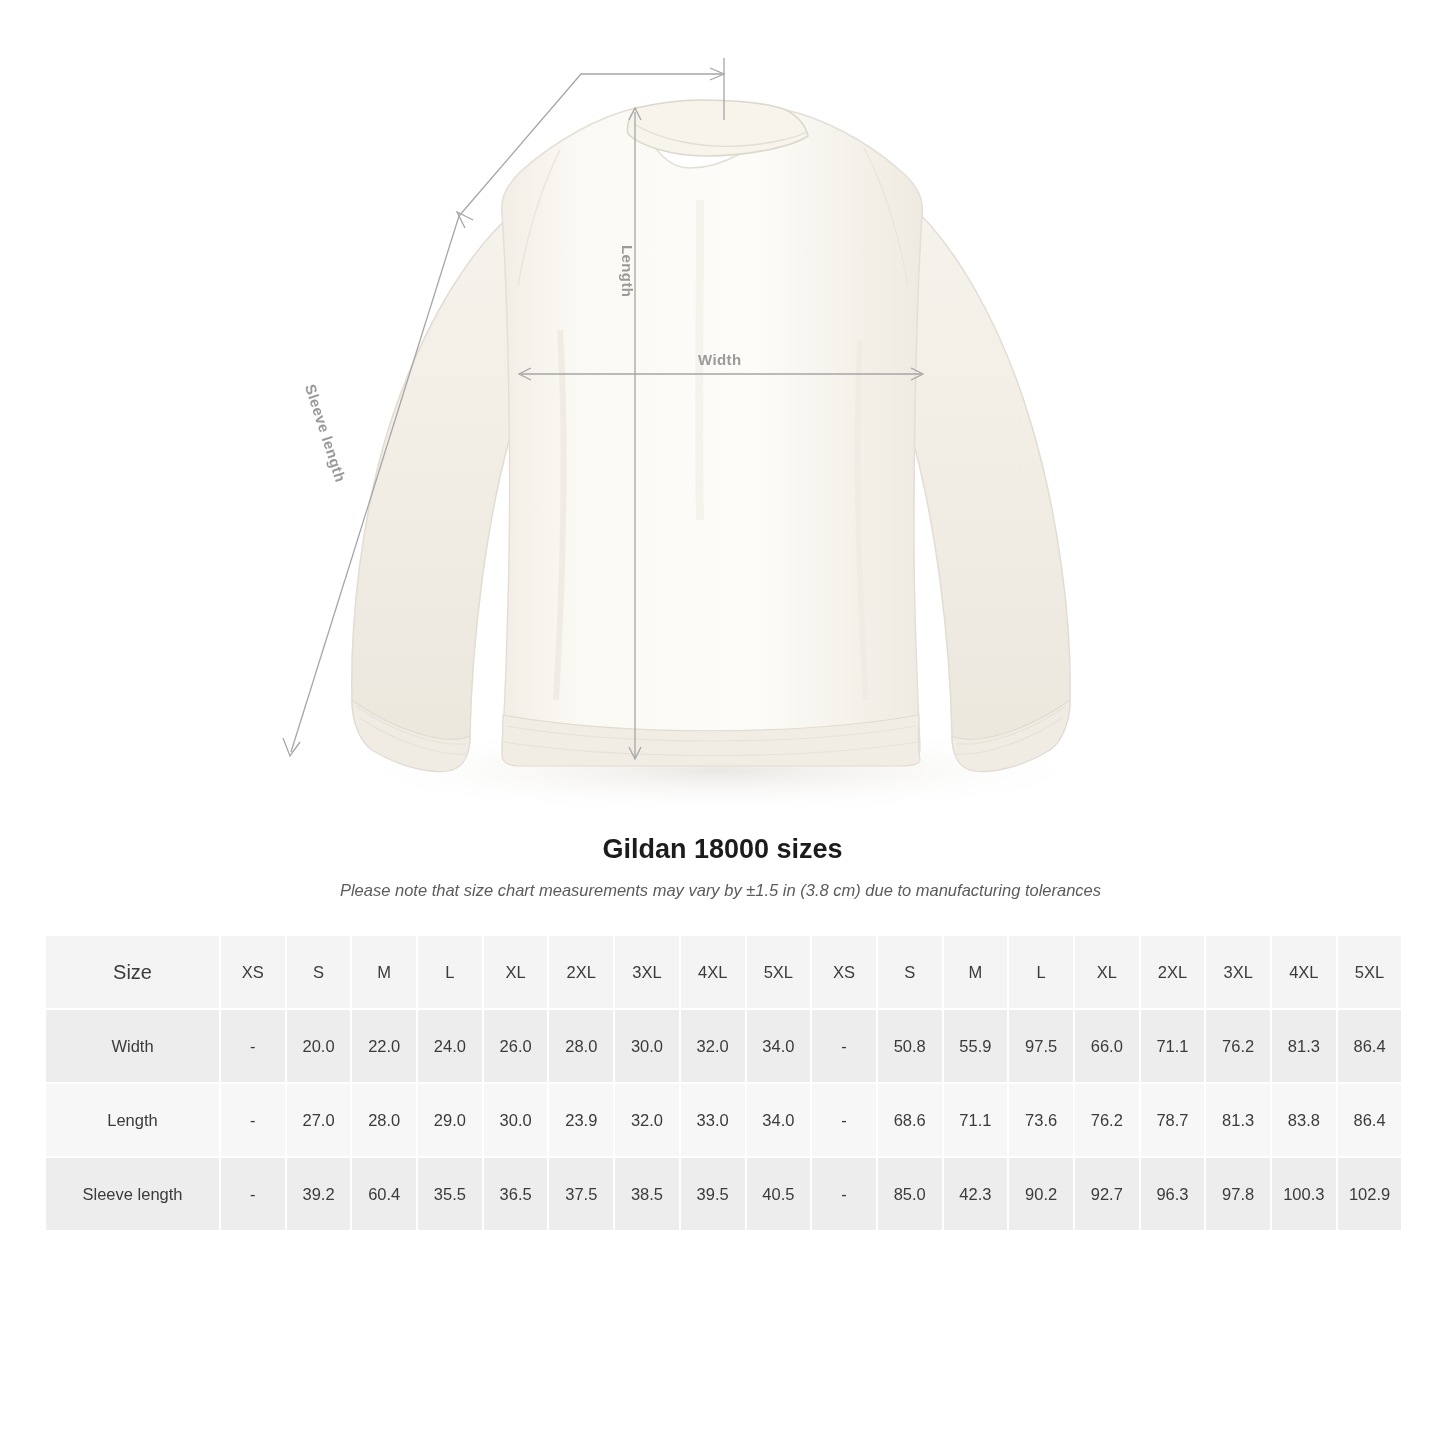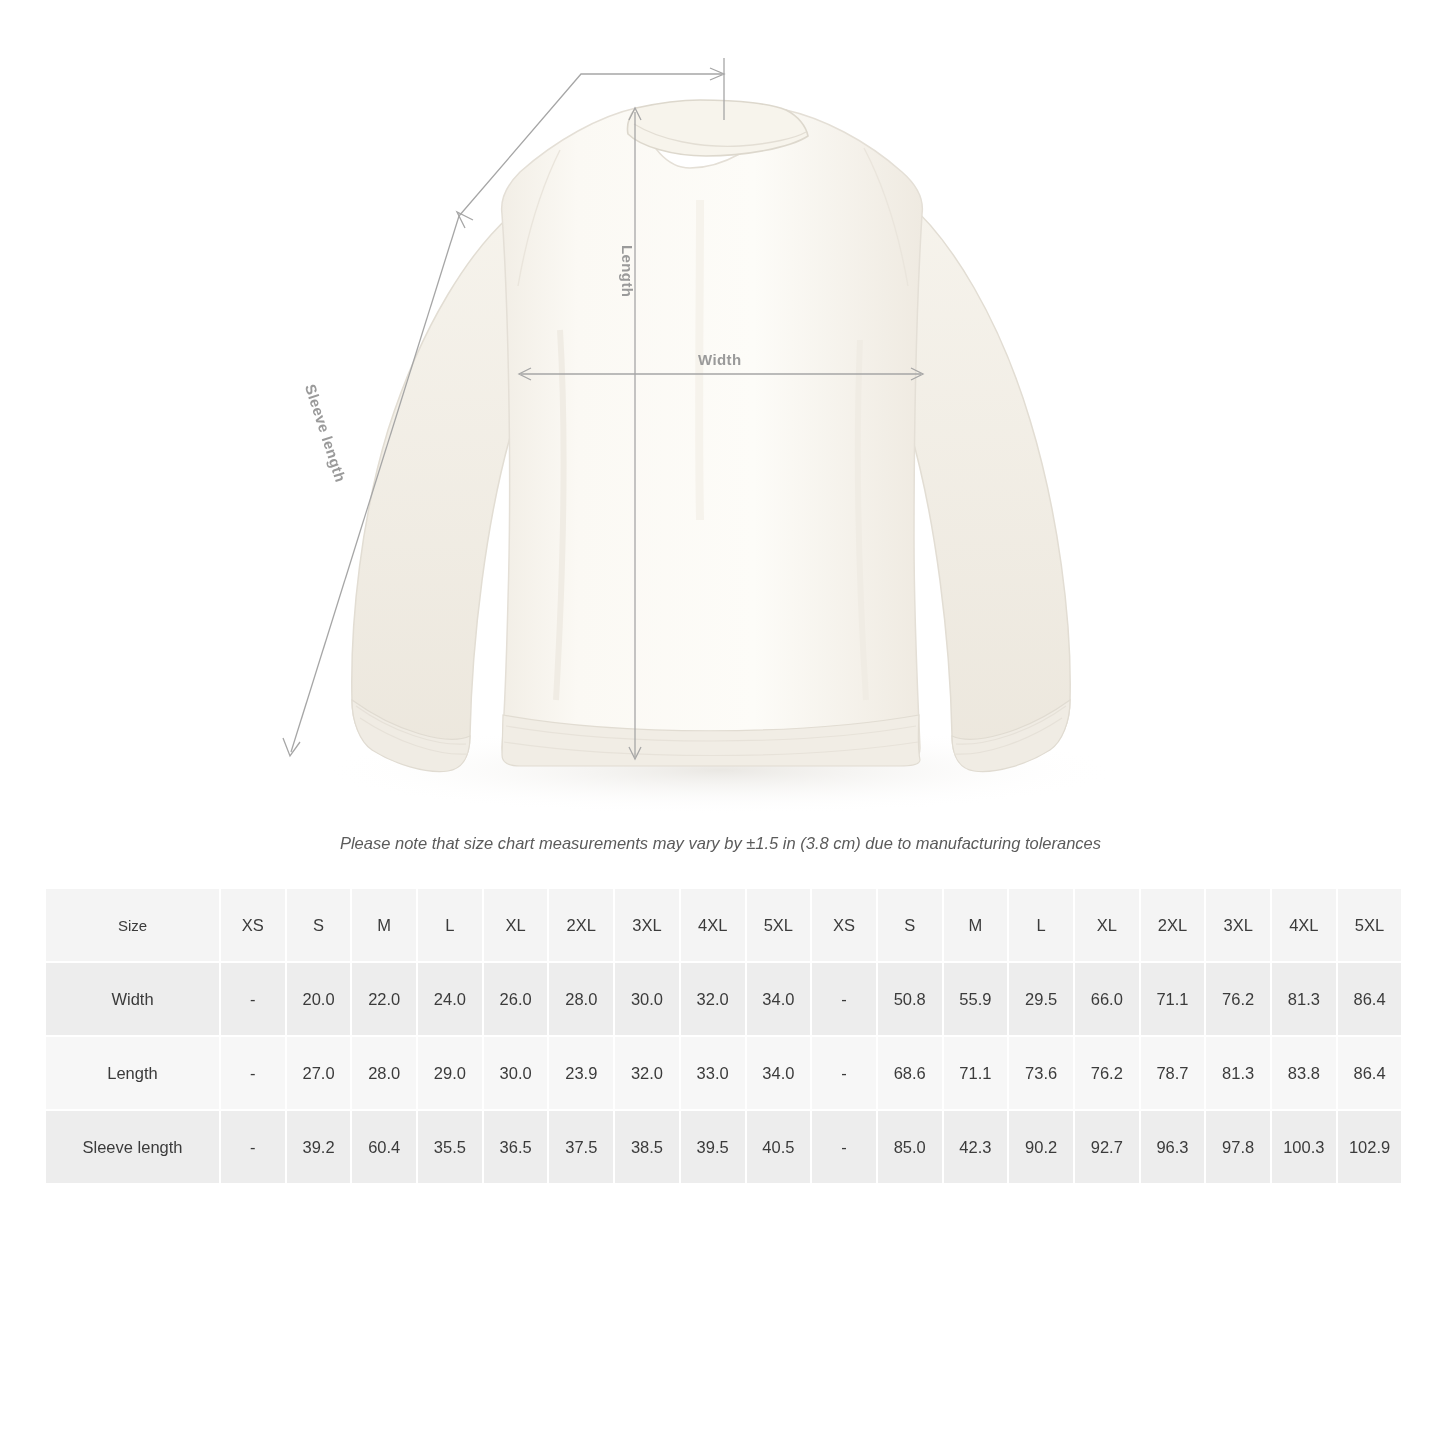--- a/index.html
+++ b/index.html
@@ -112,21 +112,21 @@
     line-height: 1.5;
   }
   .hdr-row td {
     background: #f4f4f4 !important;
     font-weight: bold;
     color: #2c2c2c;
     font-size: 17px;
     height: 76px;
   }
   .hdr-row td.rowlabel {
-    font-size: 15px;
+    font-size: 20px;
   }
   .row-even td { background: #ededed !important; }
   .row-odd  td { background: #f7f7f7 !important; }
   td.rowlabel {
     font-weight: bold;
     color: #2c2c2c;
     font-size: 17.5px;
   }
   col.c-label { width: 175px; }
   col.c-cell  { width: 65.7px; }
@@ -221,20 +221,21 @@
         <path d="M724 58 L724 120"></path>
       </g>
     </svg>
 
     <div class="dim-label width-label">Width</div>
     <div class="dim-label length-label">Length</div>
     <div class="dim-label sleeve-label">Sleeve length</div>
   </div>
 
   <div class="title-block">
+    <h1 class="chart-title">Gildan 18000 sizes</h1>
     <div class="chart-note">Please note that size chart measurements may vary by ±1.5 in (3.8 cm) due to manufacturing tolerances</div>
   </div>
 
   <div class="table-wrap">
     <table class="size-table">
       <colgroup>
         <col class="c-label">
         <col class="c-cell">
           <col class="c-cell">
           <col class="c-cell">
@@ -285,21 +286,21 @@
           <td>22.0</td>
           <td>24.0</td>
           <td>26.0</td>
           <td>28.0</td>
           <td>30.0</td>
           <td>32.0</td>
           <td>34.0</td>
           <td>-</td>
           <td>50.8</td>
           <td>55.9</td>
-          <td>29.5</td>
+          <td>97.5</td>
           <td>66.0</td>
           <td>71.1</td>
           <td>76.2</td>
           <td>81.3</td>
           <td>86.4</td>
         </tr>
 
         <tr class="row-odd">
           <td class="rowlabel">Length</td>
           <td>-</td>

